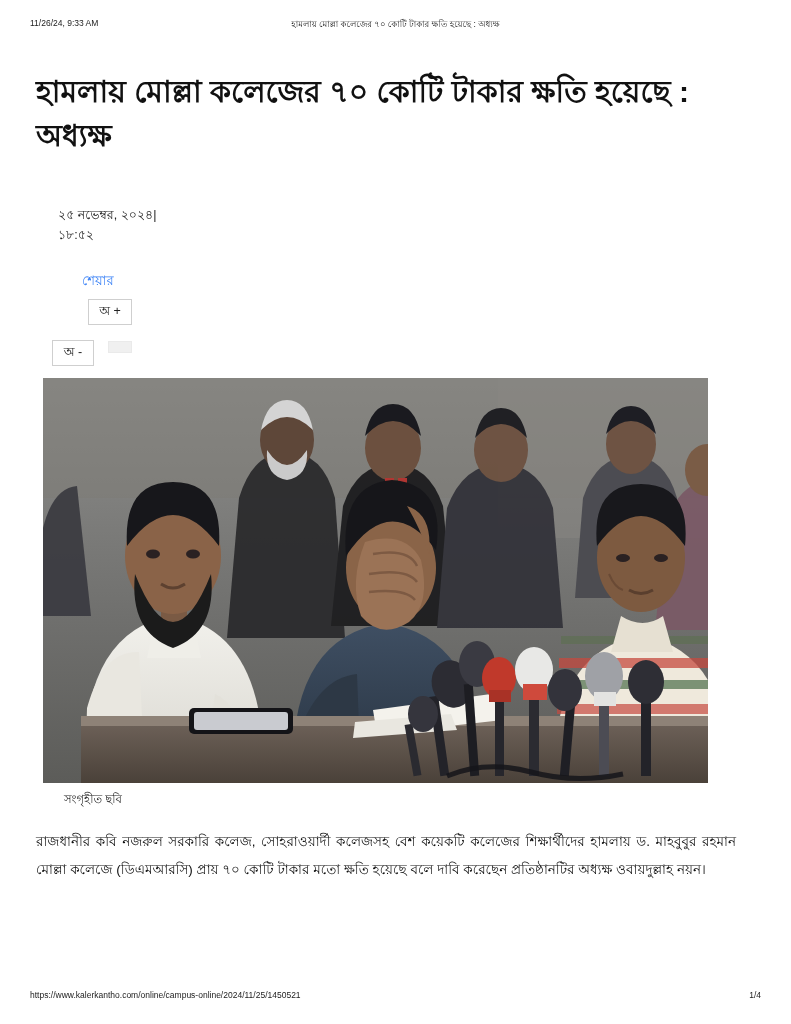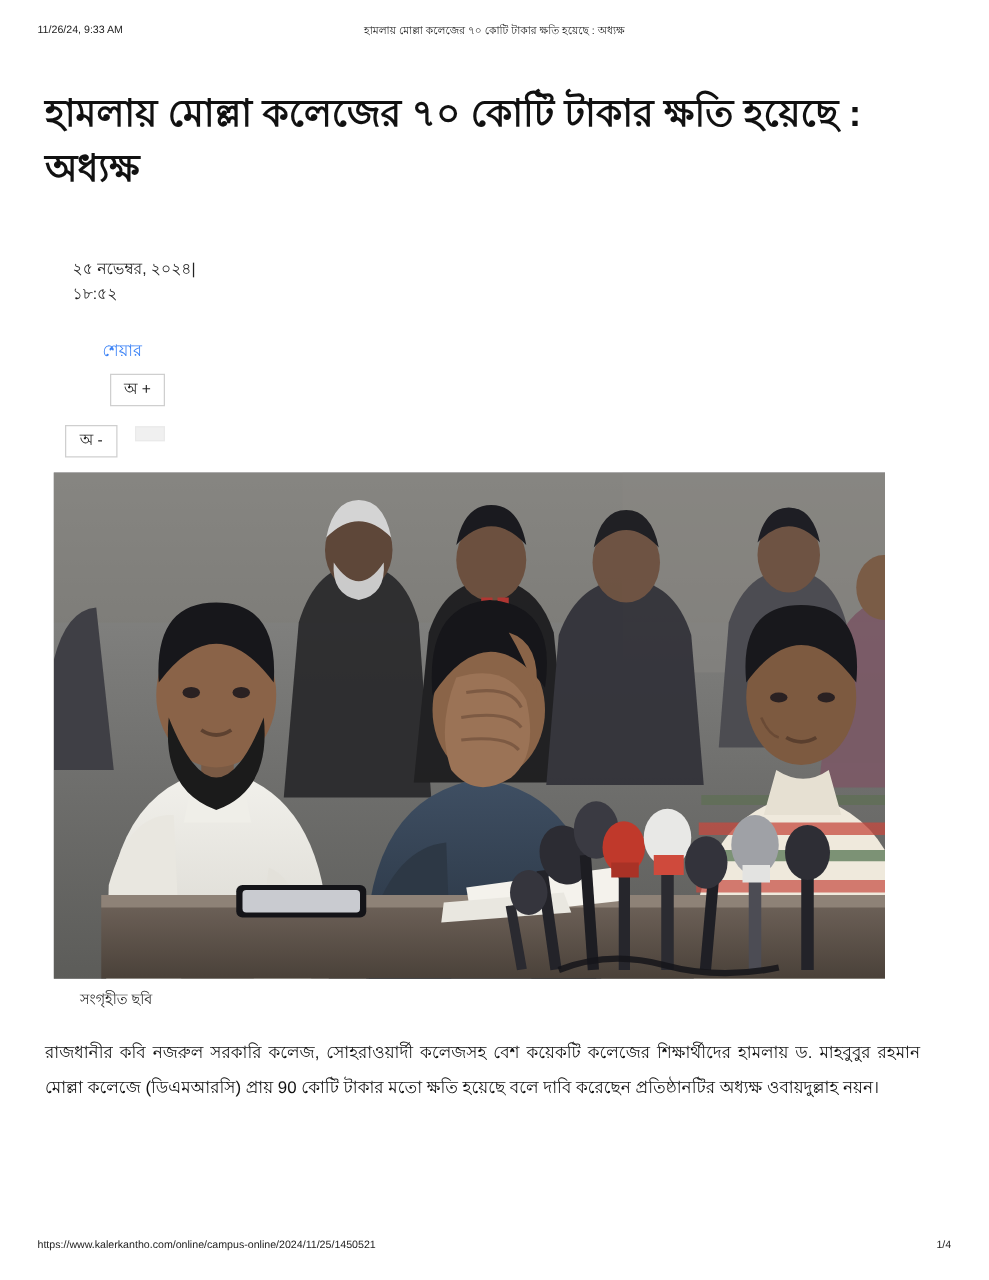--- a/index.html
+++ b/index.html
@@ -325,20 +325,20 @@
 
         <path d="M404 398 q40 -16 84 -4 q44 12 92 2" stroke="#15151a" stroke-width="5" fill="none" opacity="0.85"></path>
       </g>
 
       <rect x="0" y="0" width="665" height="405" fill="none"></rect>
     </svg>
   </div>
 
   <div class="caption">সংগৃহীত ছবি</div>
 
-  <div class="body-text">রাজধানীর কবি নজরুল সরকারি কলেজ, সোহরাওয়ার্দী কলেজসহ বেশ কয়েকটি কলেজের শিক্ষার্থীদের হামলায় ড. মাহবুবুর রহমান মোল্লা কলেজে (ডিএমআরসি) প্রায় 90 কোটি টাকার মতো ক্ষতি হয়েছে বলে দাবি করেছেন প্রতিষ্ঠানটির অধ্যক্ষ ওবায়দুল্লাহ নয়ন।</div>
+  <div class="body-text">রাজধানীর কবি নজরুল সরকারি কলেজ, সোহরাওয়ার্দী কলেজসহ বেশ কয়েকটি কলেজের শিক্ষার্থীদের হামলায় ড. মাহবুবুর রহমান মোল্লা কলেজে (ডিএমআরসি) প্রায় ৭০ কোটি টাকার মতো ক্ষতি হয়েছে বলে দাবি করেছেন প্রতিষ্ঠানটির অধ্যক্ষ ওবায়দুল্লাহ নয়ন।</div>
 
   <div class="footer">
     <span class="f-url">https://www.kalerkantho.com/online/campus-online/2024/11/25/1450521</span>
     <span class="f-page">1/4</span>
   </div>
 
 </div>
 
 </body></html>

